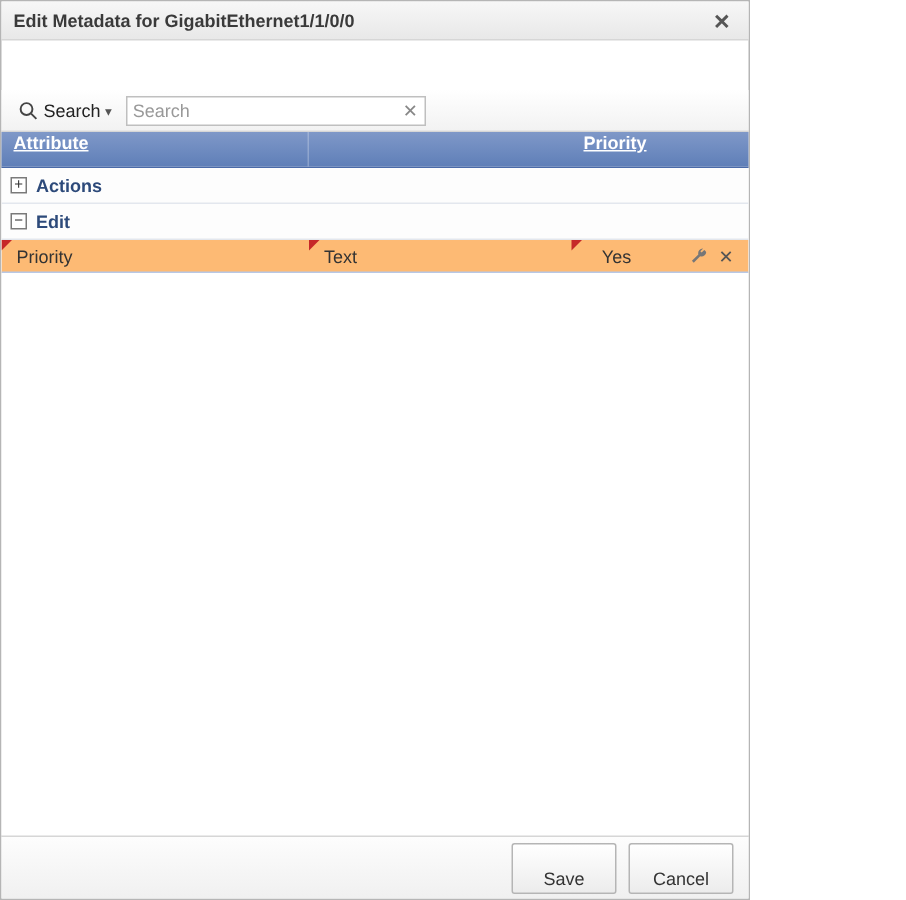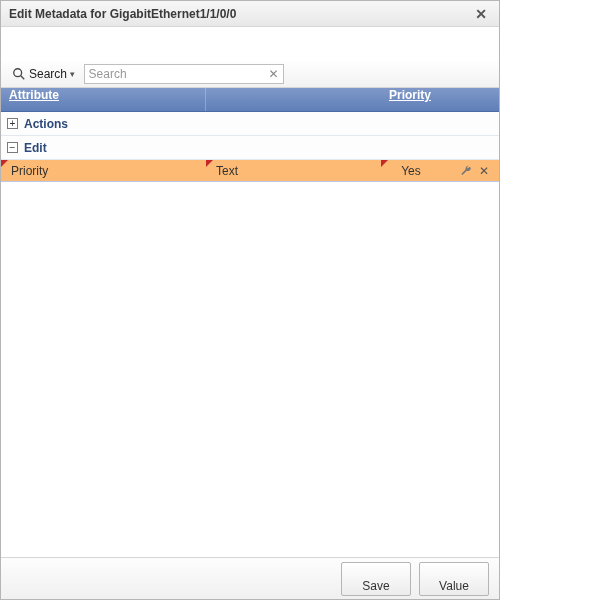--- a/index.html
+++ b/index.html
@@ -272,16 +272,16 @@
             </svg>
         </span>
         <span class="delete-icon">✕</span>
       </div>
     </div>
 
   </div>
 
   <div class="footer">
     <button class="btn">Save</button>
-    <button class="btn">Value</button>
+    <button class="btn">Cancel</button>
   </div>
 
 </div>
 
 </body></html>

